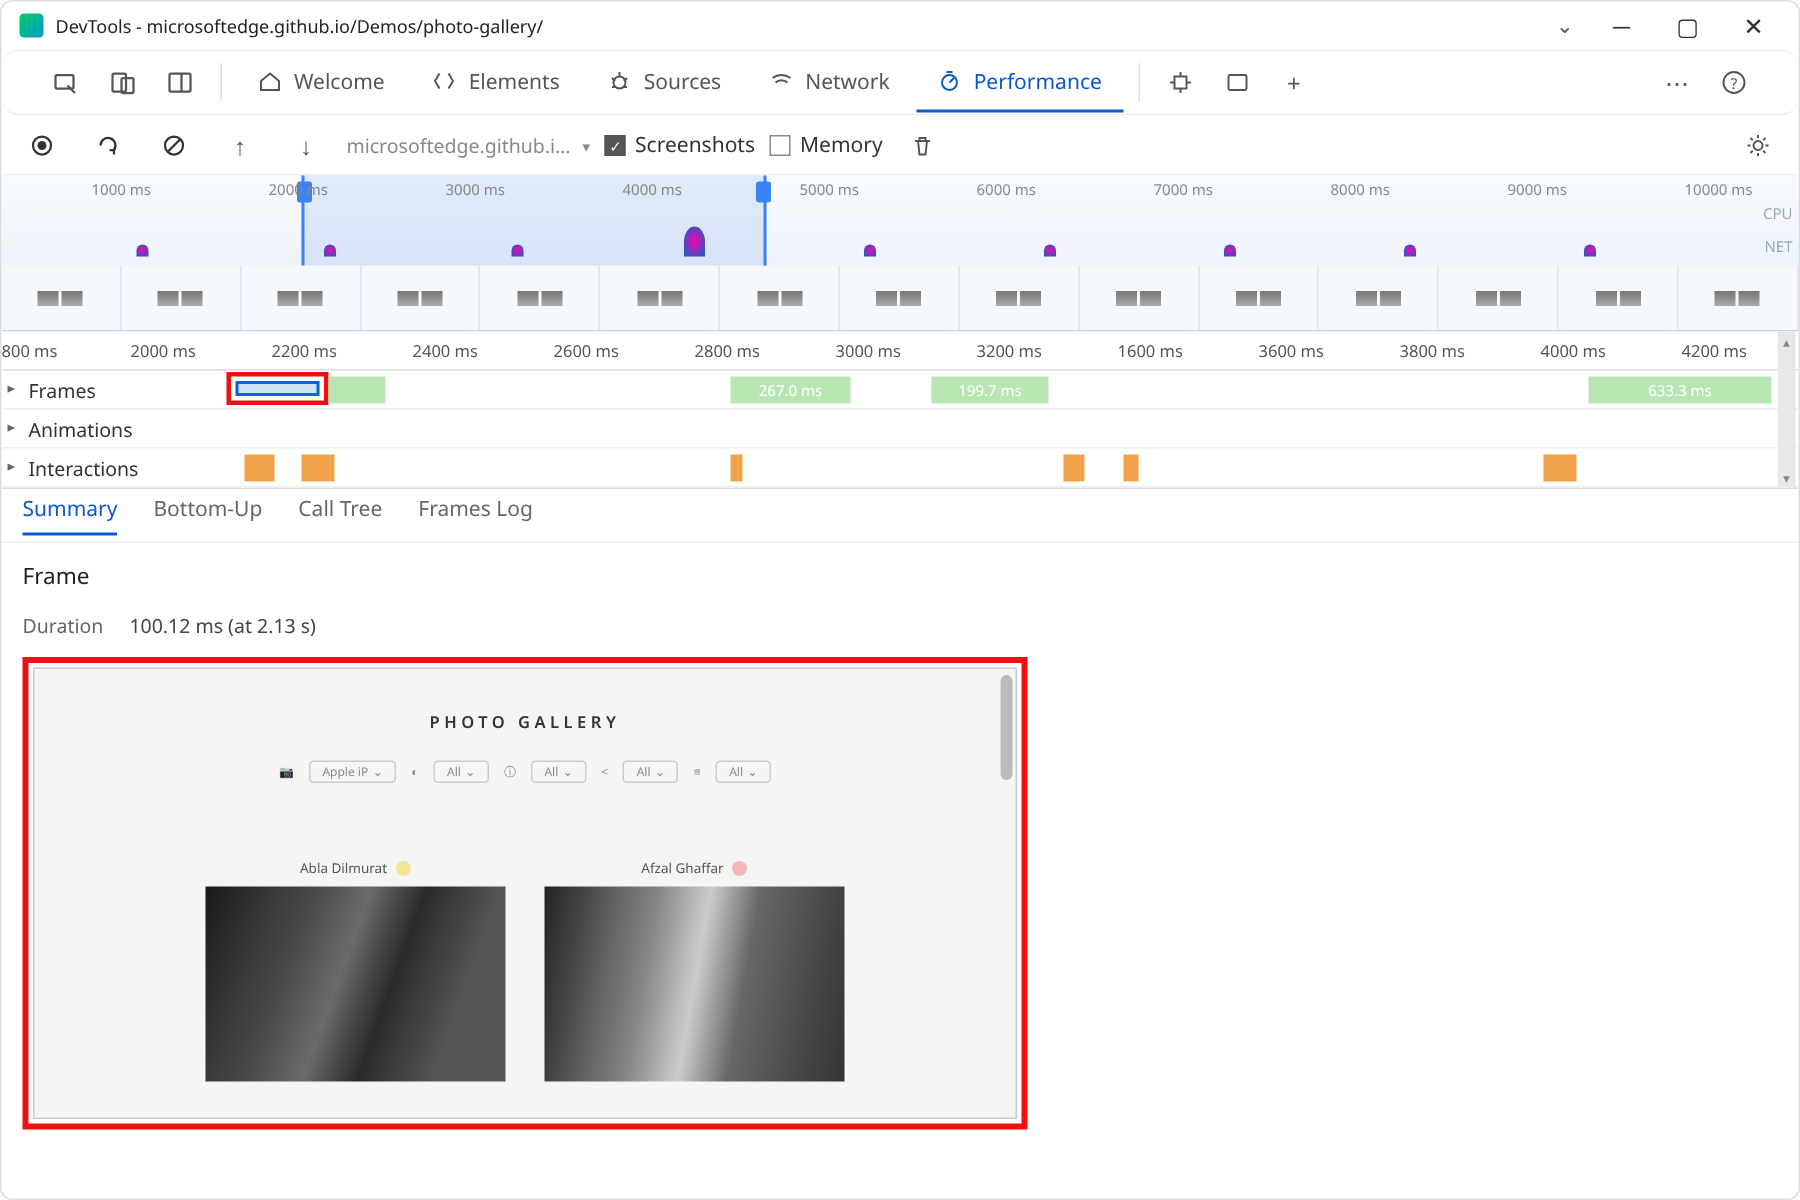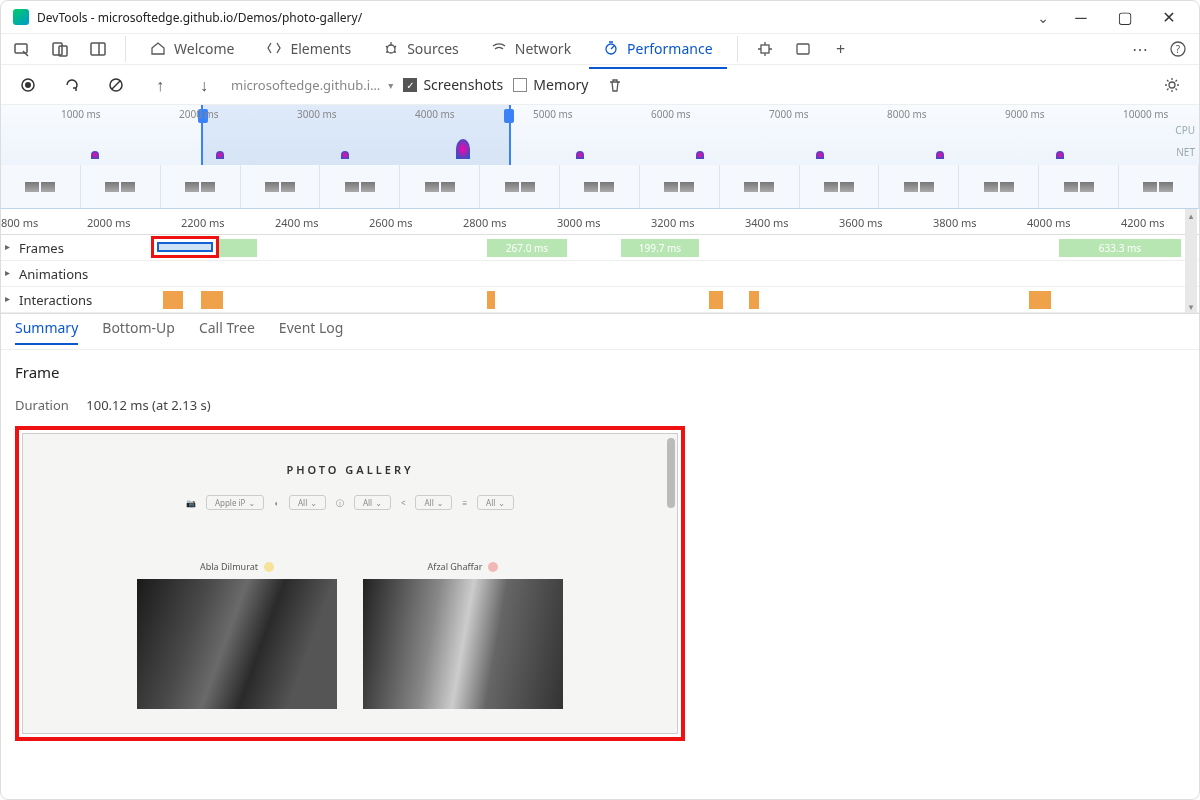--- a/index.html
+++ b/index.html
@@ -4,21 +4,21 @@
 <style>
 * { box-sizing: border-box; margin: 0; padding: 0; font-family: "Segoe UI", system-ui, sans-serif; }
 body { width: 1200px; height: 800px; background: #fff; overflow: hidden; border: 1px solid #ddd; border-radius: 8px; position: relative; }
 .titlebar { height: 32px; display: flex; align-items: center; padding: 0 12px; justify-content: space-between; }
 .titlebar-left { display: flex; align-items: center; gap: 8px; }
 .app-icon { width: 16px; height: 16px; background: linear-gradient(135deg,#0c6,#09c); border-radius: 3px; }
 .titlebar-title { font-size: 12px; color: #222; }
 .titlebar-right { display: flex; align-items: center; gap: 8px; }
 .chev { font-size: 14px; color: #555; padding: 4px 6px; }
 .win-btn { width: 36px; height: 28px; display: flex; align-items: center; justify-content: center; color: #333; }
-.tabbar { height: 32px; border-top: 1px solid #eee; border-bottom: 1px solid #eee; display: flex; align-items: center; padding: 0 4px; gap: 4px; }
+.tabbar { height: 44px; border-top: 1px solid #eee; border-bottom: 1px solid #eee; display: flex; align-items: center; padding: 0 26px; gap: 4px; border-radius: 12px; }
 .tool-btn { width: 34px; height: 34px; display: flex; align-items: center; justify-content: center; color: #555; border-radius: 4px; }
 .vsep { width: 1px; height: 26px; background: #e3e3e3; margin: 0 6px; }
 .tab { display: flex; align-items: center; gap: 8px; padding: 0 14px; height: 40px; color: #555; font-size: 14px; border-bottom: 2px solid transparent; }
 .tab.active { color: #0b57d0; border-bottom-color: #0b57d0; }
 .tab-icon { width: 16px; height: 16px; display: flex; align-items: center; justify-content: center; }
 .toolbar2 { height: 40px; display: flex; align-items: center; padding: 0 10px; gap: 10px; border-bottom: 1px solid #eee; }
 .sitebox { color: #888; font-size: 13px; display: flex; align-items: center; gap: 8px; }
 .cbox { width: 14px; height: 14px; border: 1px solid #888; display: inline-flex; align-items: center; justify-content: center; font-size: 10px; color: #fff; }
 .cbox.checked { background: #555; border-color: #555; }
 .overview { height: 60px; position: relative; background: linear-gradient(#f8fbff,#eef4fb); }
@@ -304,21 +304,21 @@
 <div class="timeline">
   <div class="ruler" id="ruler">
       <div class="rtick" style="left: 0px;">800 ms</div>
       <div class="rtick" style="left: 86px;">2000 ms</div>
       <div class="rtick" style="left: 180px;">2200 ms</div>
       <div class="rtick" style="left: 274px;">2400 ms</div>
       <div class="rtick" style="left: 368px;">2600 ms</div>
       <div class="rtick" style="left: 462px;">2800 ms</div>
       <div class="rtick" style="left: 556px;">3000 ms</div>
       <div class="rtick" style="left: 650px;">3200 ms</div>
-      <div class="rtick" style="left: 744px;">3400 ms</div>
+      <div class="rtick" style="left: 744px;">1600 ms</div>
       <div class="rtick" style="left: 838px;">3600 ms</div>
       <div class="rtick" style="left: 932px;">3800 ms</div>
       <div class="rtick" style="left: 1026px;">4000 ms</div>
       <div class="rtick" style="left: 1120px;">4200 ms</div>
     </div>
 
   <div class="row">
     <div class="rowlabel">Frames</div>
     <div class="red-sel" style="left:150px;top:1px;width:68px;height:22px">
       <div class="blue-inner"></div>
@@ -343,21 +343,21 @@
   <div class="scrollhint" style="top:0;height:104px">
       <span>▴</span>
       <span>▾</span>
     </div>
 </div>
 
 <div class="tabs2">
   <div class="t active">Summary</div>
   <div class="t">Bottom-Up</div>
   <div class="t">Call Tree</div>
-  <div class="t">Event Log</div>
+  <div class="t">Frames Log</div>
 </div>
 
 <div class="details">
   <h3>Frame</h3>
   <div class="kv">
     <span class="k">Duration</span>
     <span>100.12 ms (at 2.13 s)</span>
   </div>
 
   <div class="screenshot-box">

